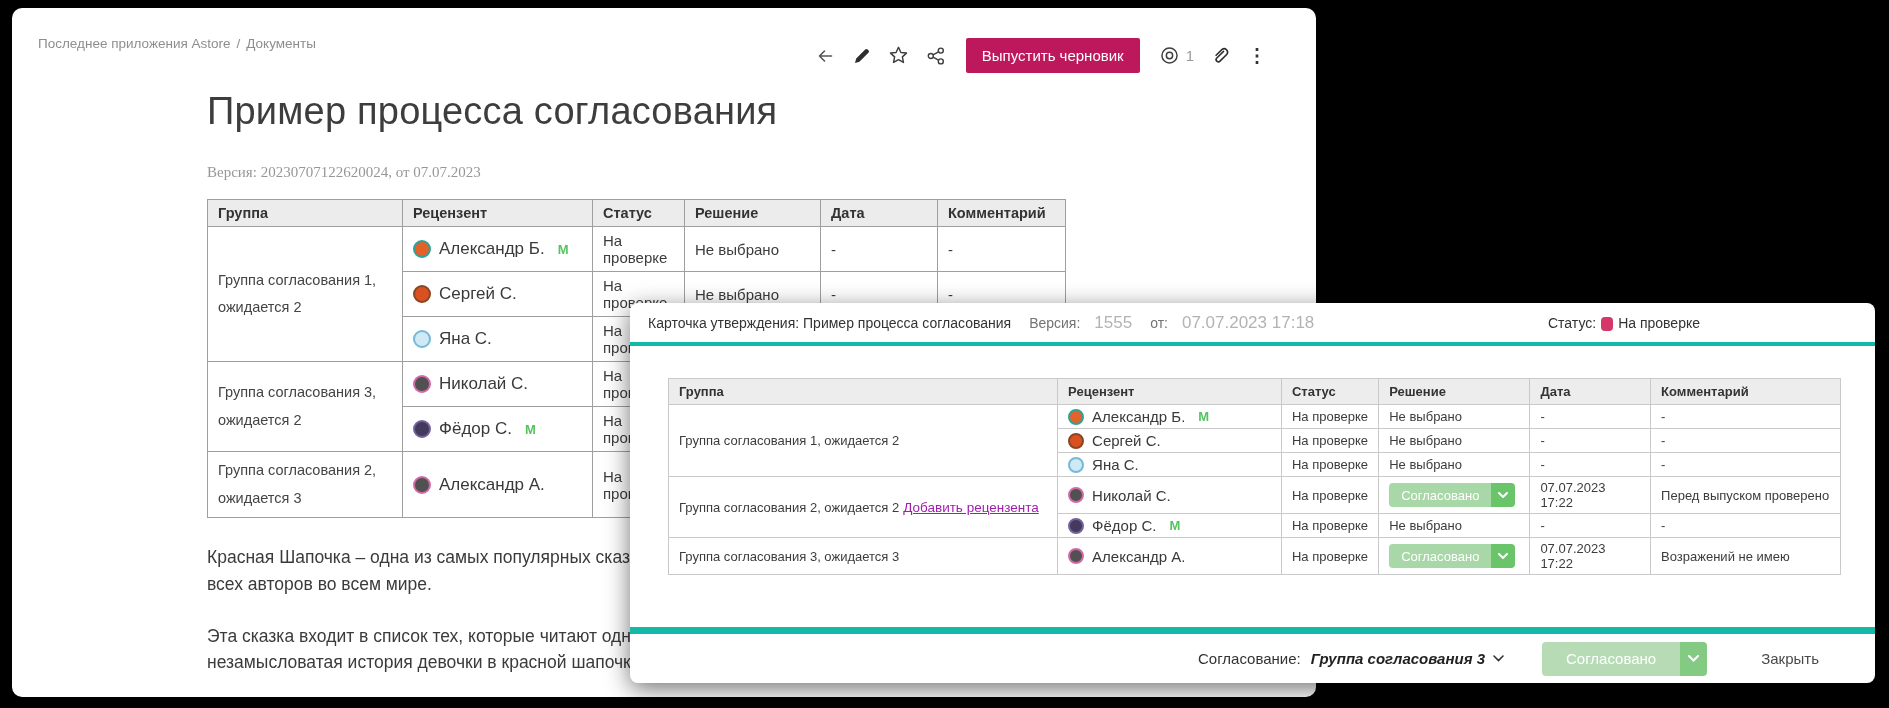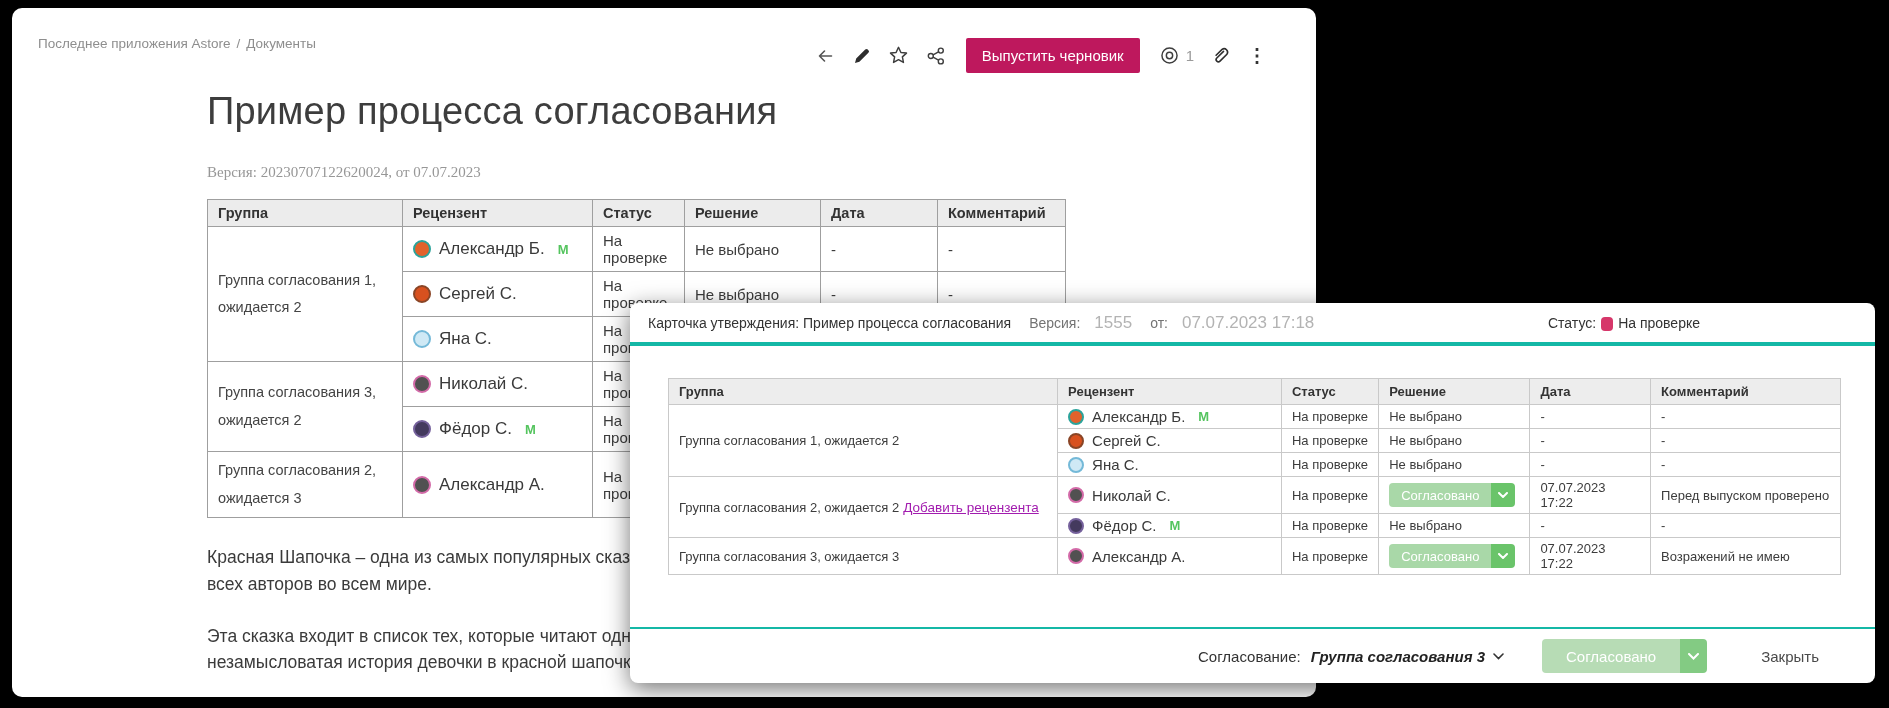--- a/index.html
+++ b/index.html
@@ -62,21 +62,21 @@
   .modal-table tr.tall td { height:35px; }
   .modal-table .group-label { font-size:13px; color:#3c3c3c; }
   .modal-table .rev-name { font-size:15px; }
   .modal-table .avatar { width:16px; height:16px; }
   .add-link { color:#a21caf; text-decoration:underline; font-size:13.5px; margin-left:4px; cursor:pointer; }
 
   .pill { display:inline-flex; height:24px; border-radius:4px; overflow:hidden; cursor:pointer; }
   .pill-label { background:#a9d8a8; color:#fff; font-size:13px; padding:0 12px; display:flex; align-items:center; }
   .pill-caret { background:#6ac46a; width:24px; display:flex; align-items:center; justify-content:center; }
 
-  .modal-footer { position:absolute; bottom:0; left:0; right:0; height:56px; border-top:2px solid #14b8a6;
+  .modal-footer { position:absolute; bottom:0; left:0; right:0; height:56px; border-top:7px solid #14b8a6;
     display:flex; align-items:center; justify-content:flex-end; padding:0 50px; }
   .mf-label { font-size:15px; color:#333; }
   .group-select { display:flex; align-items:center; gap:8px; margin-left:10px; cursor:pointer; }
   .group-select .gs-name { font-size:15px; font-weight:700; color:#222;font-style:italic; }
   .btn-approve { display:inline-flex; height:34px; border-radius:4px; overflow:hidden; margin-left:38px; cursor:pointer; }
   .btn-approve .ba-label { background:#b7dcb5; color:#fff; font-size:15px; padding:0 24px; display:flex; align-items:center; }
   .btn-approve .ba-caret { background:#83cb83; width:27px; display:flex; align-items:center; justify-content:center; }
   .btn-close { font-size:15px; color:#4a4a4a; margin-left:48px; cursor:pointer; background:none; border:none; font-family:inherit; }
 </style>
 </head>

